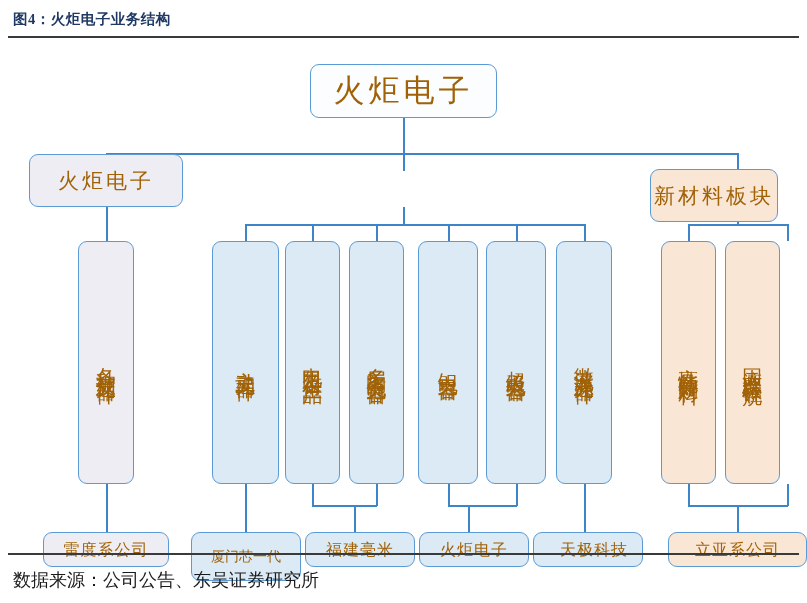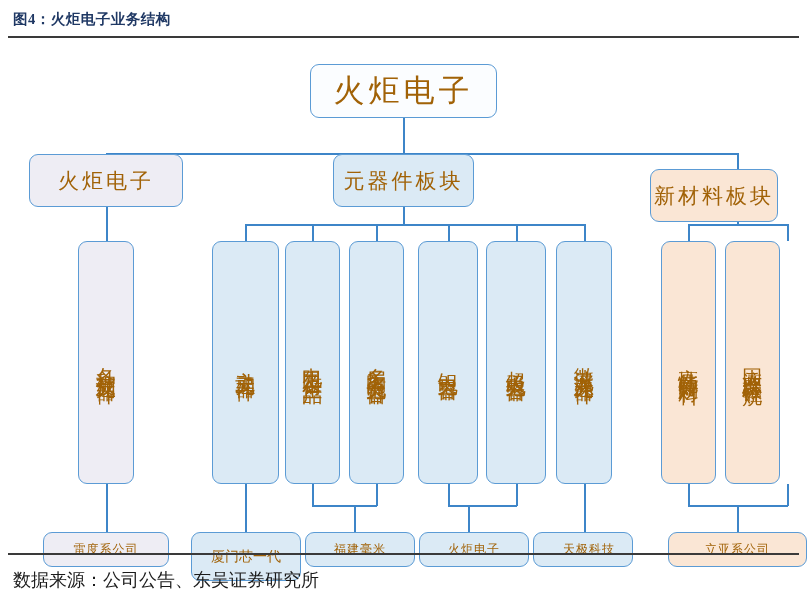--- a/index.html
+++ b/index.html
@@ -61,21 +61,21 @@
   .node.vert{
     writing-mode:vertical-rl;
     text-orientation:upright;
     letter-spacing:3px;
     padding:6px 0;
   }
 
   .root     {font-size:31px;letter-spacing:4px;}
   .lvl2     {font-size:21px;letter-spacing:3px;}
   .vertbox  {font-size:20px;}
-  .leafbox  {font-size:12px;letter-spacing:1px;}
+  .leafbox  {font-size:16px;letter-spacing:1px;}
   .leafbox-sm{font-size:14px;letter-spacing:0px;}
 </style>
 </head>
 <body>
 
 <div class="page">
 
   <div class="fig-title">图4：火炬电子业务结构</div>
   <div class="rule-top"></div>
 
@@ -121,37 +121,36 @@
     <div class="ln lnv" style="left:584px;top:444px;height:48px;"></div>
 
     <div class="ln lnv" style="left:688px;top:444px;height:22px;"></div>
     <div class="ln lnv" style="left:787px;top:444px;height:22px;"></div>
     <div class="ln lnh" style="left:688px;top:465px;width:100px;"></div>
     <div class="ln lnv" style="left:737px;top:465px;height:27px;"></div>
 
     <div class="node root fill-white" style="left:310px;top:24px;width:187px;height:54px;">火炬电子</div>
 
     <div class="node lvl2 fill-lav" style="left:29px;top:114px;width:154px;height:53px;">火炬电子</div>
-    <div class="node lvl2 fill-blue" style="left:333px;top:114px;width:141px;height:53px;">元器件板块</div>
     <div class="node lvl2 fill-peach" style="left:650px;top:129px;width:128px;height:53px;">新材料板块</div>
 
     <div class="node vert vertbox fill-lav" style="left:78px;top:201px;width:56px;height:243px;">各种被动元器件</div>
     <div class="node vert vertbox fill-blue" style="left:212px;top:201px;width:67px;height:243px;">主动元器件</div>
     <div class="node vert vertbox fill-blue" style="left:285px;top:201px;width:55px;height:243px;">电阻及衍生产品</div>
     <div class="node vert vertbox fill-blue" style="left:349px;top:201px;width:55px;height:243px;">多层陶瓷电容器</div>
     <div class="node vert vertbox fill-blue" style="left:418px;top:201px;width:60px;height:243px;">钽电容器</div>
     <div class="node vert vertbox fill-blue" style="left:486px;top:201px;width:60px;height:243px;">超级电容器</div>
     <div class="node vert vertbox fill-blue" style="left:556px;top:201px;width:56px;height:243px;">微波无源元器件</div>
     <div class="node vert vertbox fill-peach" style="left:661px;top:201px;width:55px;height:243px;">高性能特陶材料</div>
     <div class="node vert vertbox fill-peach" style="left:725px;top:201px;width:55px;height:243px;">固液态聚碳硅烷</div>
 
     <div class="node leafbox fill-lav" style="left:43px;top:492px;width:126px;height:35px;">雷度系公司</div>
     <div class="node leafbox-sm fill-blue" style="left:191px;top:492px;width:110px;height:49px;">厦门芯一代</div>
     <div class="node leafbox fill-blue" style="left:305px;top:492px;width:110px;height:35px;">福建毫米</div>
     <div class="node leafbox fill-blue" style="left:419px;top:492px;width:110px;height:35px;">火炬电子</div>
-    <div class="node leafbox fill-blue" style="left:533px;top:492px;width:100px;height:35px;padding-left:12px;">天极科技</div>
+    <div class="node leafbox fill-blue" style="left:533px;top:492px;width:110px;height:35px;padding-left:12px;">天极科技</div>
     <div class="node leafbox fill-peach" style="left:668px;top:492px;width:139px;height:35px;">立亚系公司</div>
 
   </div>
 
   <div class="rule-bottom"></div>
   <div class="src">数据来源：公司公告、东吴证券研究所</div>
 </div>
 
 </body></html>

